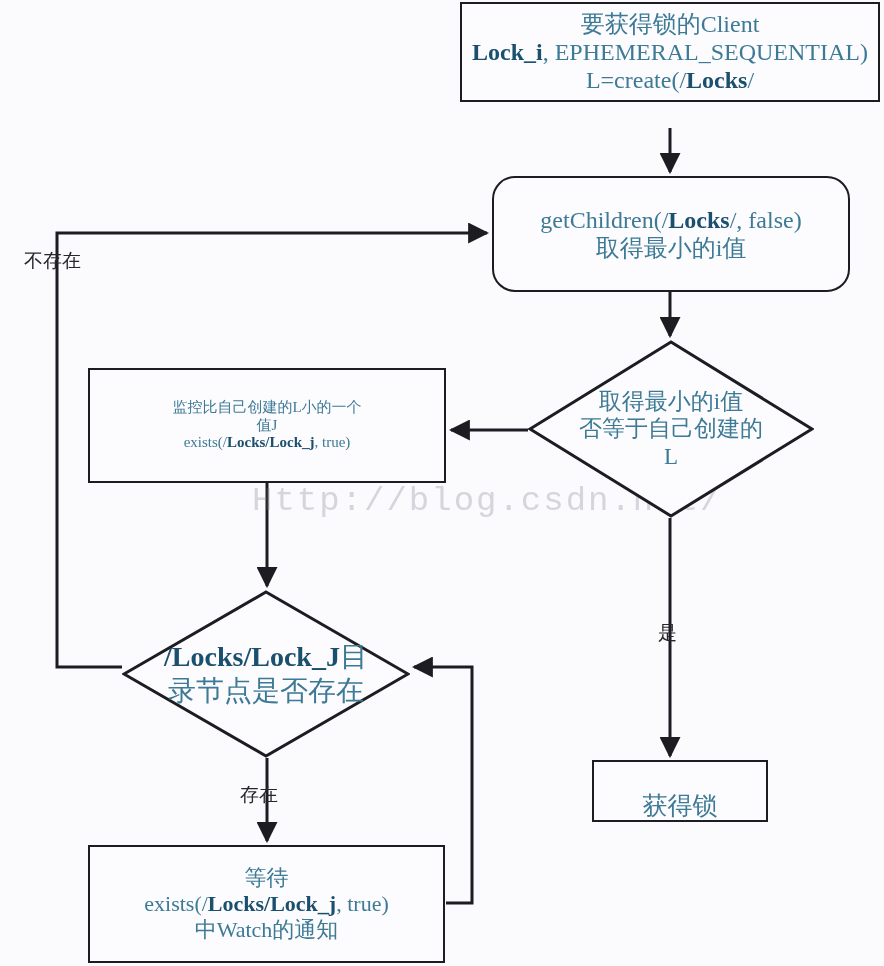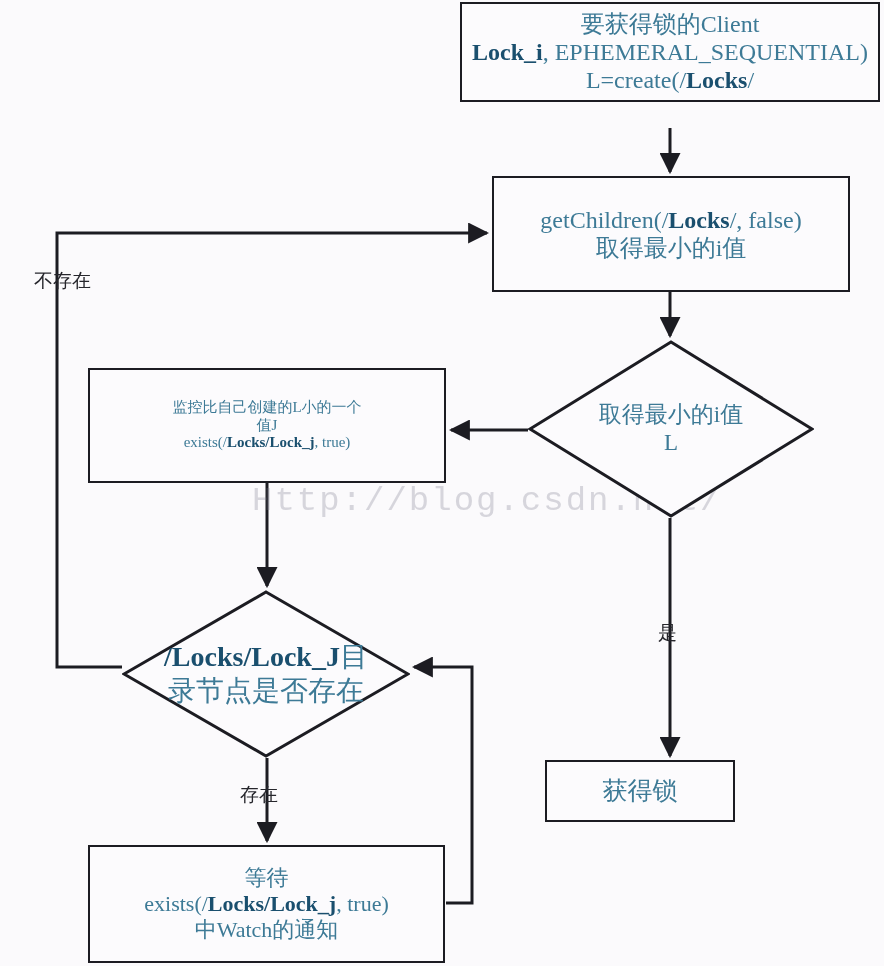--- a/index.html
+++ b/index.html
@@ -37,21 +37,21 @@
   }
   .node .inner { width: 100%; padding: 0 4px; }
   .ln { display: block; white-space: nowrap; }
   .b { font-weight: bold; color: #1a4f6e; }
 
   
   #node-client { left: 460px; top: 2px; width: 420px; height: 100px; font-size: 24px; }
   #node-getchildren { left: 492px; top: 176px; width: 358px; height: 116px; font-size: 24px; }
   #node-monitor { left: 88px; top: 368px; width: 358px; height: 115px; font-size: 15px; }
   #node-wait { left: 88px; top: 845px; width: 357px; height: 118px; font-size: 22px; }
-  #node-acquired { left: 545px; top: 760px; width: 190px; height: 62px; font-size: 25px; }
+  #node-acquired { left: 592px; top: 760px; width: 176px; height: 62px; font-size: 25px; align-items: flex-end; }
 
   .diamond-wrap { position: absolute; }
   .diamond-wrap .dtext {
     position: absolute;
     left: 0; top: 0;
     width: 100%; height: 100%;
     display: flex;
     align-items: center;
     justify-content: center;
     text-align: center;
@@ -63,21 +63,21 @@
   #node-equal .dtext { font-size: 23px; }
   #node-exists .dtext { font-size: 28px; }
 
   .edge-label {
     position: absolute;
     color: #26262c;
     font-size: 19px;
     font-family: "Liberation Sans", "DejaVu Sans", sans-serif;
     white-space: nowrap;
   }
-  #label-notexist { left: 34px; top: 248px; margin-top: 20px; }
+  #label-notexist { left: 24px; top: 248px; }
   #label-yes { left: 658px; top: 620px; }
   #label-exist { left: 240px; top: 782px; }
 
   #watermark {
     position: absolute;
     left: 252px;
     top: 482px;
     font-size: 34px;
     letter-spacing: 2px;
     color: rgba(120,120,135,0.28);
@@ -120,21 +120,21 @@
   <div id="watermark">Http://blog.csdn.net/</div>
 
   <div class="node boxnode" id="node-client" style="color: rgb(61, 122, 150);">
     <div class="inner">
       <span class="ln"><span>要获得锁的Client</span></span>
       <span class="ln"><span class="b" style="color: rgb(26, 79, 110);">Lock_i</span><span>, EPHEMERAL_SEQUENTIAL)</span></span>
       <span class="ln"><span>L=create(/</span><span class="b" style="color: rgb(26, 79, 110);">Locks</span><span>/</span></span>
     </div>
   </div>
 
-  <div class="node boxnode" id="node-getchildren" style="color: rgb(61, 122, 150);">
+  <div class="node boxnode" id="node-getchildren" style="color: rgb(61, 122, 150); border-radius: 23px;">
     <div class="inner">
       <span class="ln"><span>getChildren(/</span><span class="b" style="color: rgb(26, 79, 110);">Locks</span><span>/, false)</span></span>
       <span class="ln"><span>取得最小的i值</span></span>
     </div>
   </div>
 
   <div class="node boxnode" id="node-monitor" style="color: rgb(61, 122, 150);">
     <div class="inner">
       <span class="ln"><span>监控比自己创建的L小的一个</span></span>
       <span class="ln"><span>值J</span></span>
@@ -156,20 +156,21 @@
     </div>
   </div>
 
   <div class="diamond-wrap" id="node-equal">
     <svg width="286" height="178" viewBox="0 0 286 178">
       <polygon points="143,2 284,89 143,176 2,89" fill="#fcfbfd" stroke="#1c1c22" stroke-width="3"></polygon>
     </svg>
     <div class="dtext" style="color: rgb(61, 122, 150);">
       <div>
         <span class="ln"><span>取得最小的i值</span></span>
+        <span class="ln"><span>否等于自己创建的</span></span>
         <span class="ln"><span>L</span></span>
       </div>
     </div>
   </div>
 
   <div class="diamond-wrap" id="node-exists">
     <svg width="288" height="168" viewBox="0 0 288 168">
       <polygon points="144,2 286,84 144,166 2,84" fill="#fcfbfd" stroke="#1c1c22" stroke-width="3"></polygon>
     </svg>
     <div class="dtext" style="color: rgb(61, 122, 150);">

